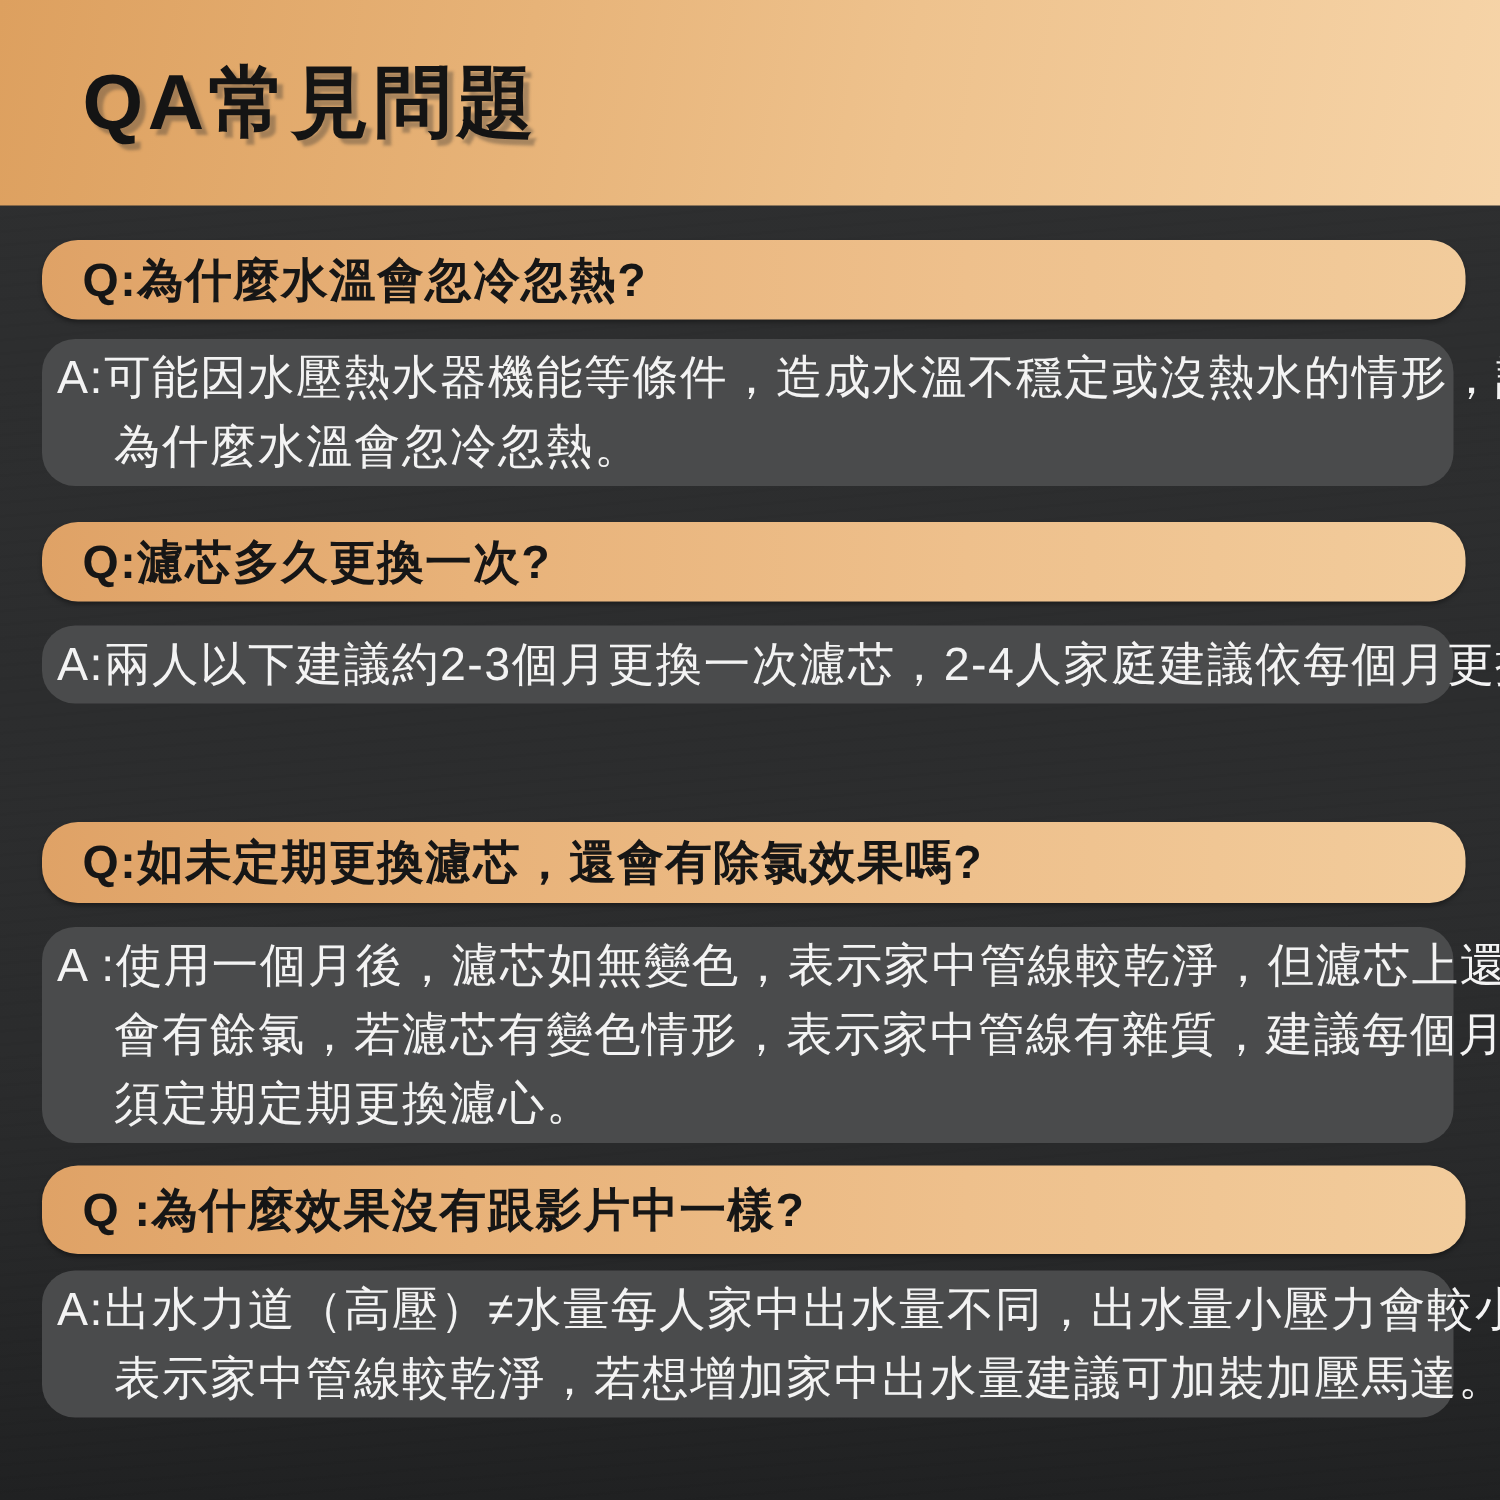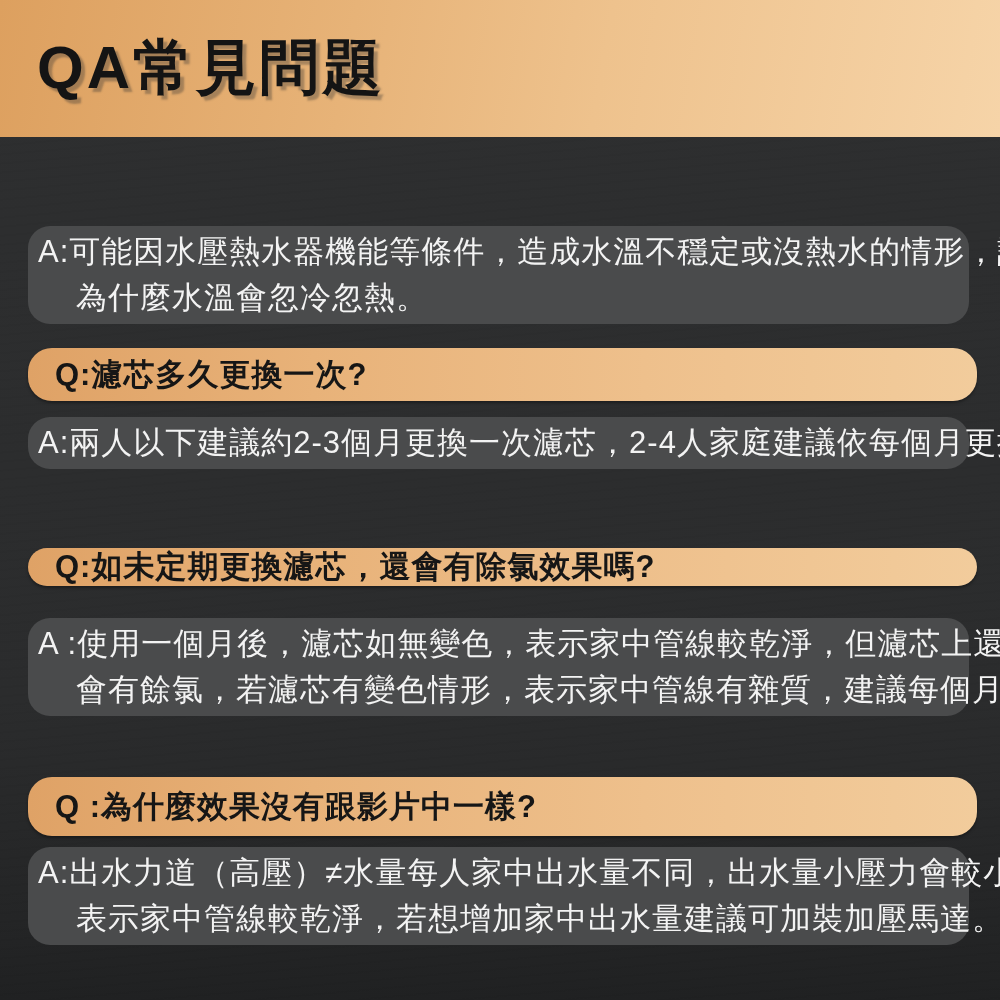--- a/index.html
+++ b/index.html
@@ -20,22 +20,22 @@
     pointer-events:none;
   }
   .header{
     position:absolute;top:0;left:0;
     width:1000px;height:137px;
     background:linear-gradient(100deg,#dda05f 0%,#e7b378 35%,#eec28d 60%,#f6d4a8 100%);
     display:flex;align-items:center;
     z-index:2;
   }
   .header .title{
-    padding-left:37px;
-    font-size:60px;
+    padding-left:55px;
+    font-size:52px;
     font-weight:900;
     color:#141414;
     letter-spacing:3px;
     text-shadow:4px 4px 2px rgba(50,50,50,0.35);
     white-space:nowrap;
   }
   .q-bar{
     position:absolute;left:28px;
     width:949px;height:53px;
     border-radius:24px;
@@ -68,52 +68,56 @@
     color:#f3f3f3;
     letter-spacing:1px;
     white-space:nowrap;
   }
   .a-line.indent{padding-left:38px;}
   
   .pos-q1{top:160px;}
   .pos-a1{top:226px;}
   .pos-q2{top:348px;}
   .pos-a2{top:417px;}
-  .pos-q3{top:548px;height:38px;}
+  .pos-q3{top:548px;height:54px;}
   .pos-a3{top:618px;}
   .pos-q4{top:777px;height:59px;}
   .pos-a4{top:847px;text-align:right;}
 </style>
 </head>
 <body>
 
 <div class="canvas">
 
   <div class="header">
     <div class="title">QA常見問題</div>
   </div>
 
+  <div class="q-bar pos-q1">
+    <span class="q-text">Q:為什麼水溫會忽冷忽熱?</span>
+  </div>
   <div class="a-panel pos-a1">
     <div class="a-line">A:可能因水壓熱水器機能等條件，造成水溫不穩定或沒熱水的情形，請先</div>
     <div class="a-line indent">為什麼水溫會忽冷忽熱。</div>
   </div>
 
   <div class="q-bar pos-q2">
     <span class="q-text">Q:濾芯多久更換一次?</span>
   </div>
   <div class="a-panel pos-a2">
     <div class="a-line">A:兩人以下建議約2-3個月更換一次濾芯，2-4人家庭建議依每個月更換，</div>
   </div>
 
   <div class="q-bar pos-q3">
     <span class="q-text">Q:如未定期更換濾芯，還會有除氯效果嗎?</span>
   </div>
   <div class="a-panel pos-a3">
     <div class="a-line">A :使用一個月後，濾芯如無變色，表示家中管線較乾淨，但濾芯上還是</div>
     <div class="a-line indent">會有餘氯，若濾芯有變色情形，表示家中管線有雜質，建議每個月皆</div>
+    <div class="a-line indent">須定期定期更換濾心。</div>
   </div>
 
   <div class="q-bar pos-q4">
     <span class="q-text">Q :為什麼效果沒有跟影片中一樣?</span>
   </div>
   <div class="a-panel pos-a4">
     <div class="a-line">A:出水力道（高壓）≠水量每人家中出水量不同，出水量小壓力會較小</div>
     <div class="a-line indent">表示家中管線較乾淨，若想增加家中出水量建議可加裝加壓馬達。</div>
   </div>
 

